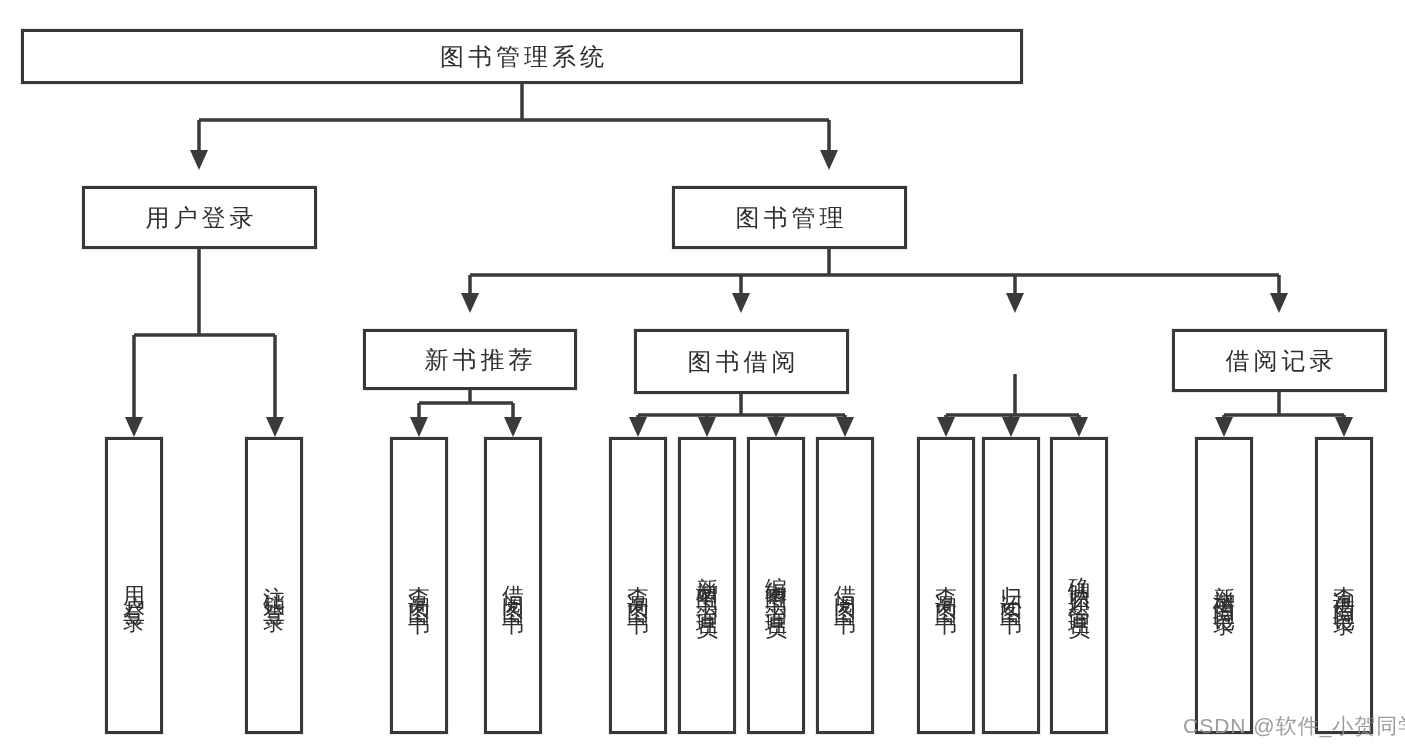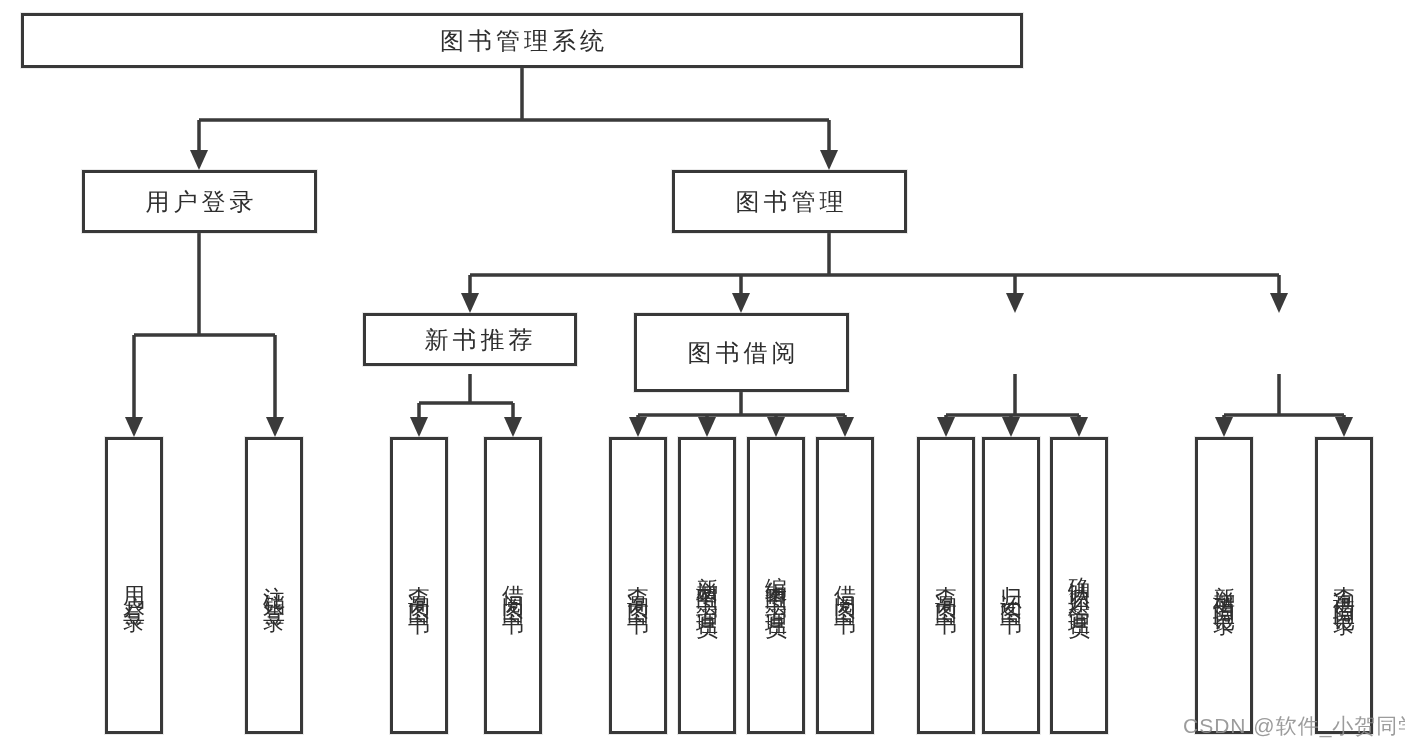--- a/index.html
+++ b/index.html
@@ -32,20 +32,21 @@
     display: flex;
     align-items: center;
     justify-content: center;
     box-shadow: 0 0 0 1px rgba(120,120,120,0.15);
   }
   .h-label {
     font-size: 24px;
     letter-spacing: 4px;
     white-space: nowrap;
     text-indent: 4px; 
+    margin-top: 16px;
   }
   .leaf {
     position: absolute;
     box-sizing: border-box;
     border: 3px solid #383838;
     background: #ffffff;
     top: 437px;
     width: 58px;
     height: 297px;
     writing-mode: vertical-lr;
@@ -107,22 +108,23 @@
     <path d="M1279 374 V415 M1224 415 H1344 M1224 415 V421 M1344 415 V421"></path>
     <polygon points="1215,417 1233,417 1224,437"></polygon>
     <polygon points="1335,417 1353,417 1344,437"></polygon>
   </svg>
 
   <div class="box h-label" style="left:21px; top:13px; width:1002px; height:55px;">图书管理系统</div>
 
   <div class="box h-label" style="left:82px; top:170px; width:235px; height:63px;">用户登录</div>
   <div class="box h-label" style="left:672px; top:170px; width:235px; height:63px;">图书管理</div>
 
-  <div class="box h-label" style="left:363px; top:313px; width:214px; height:53px;padding-left:17px;">新书推荐</div>
-  <div class="box h-label" style="left:634px; top:313px; width:215px; height:79px;">图书借阅</div>
+  <div class="box h-label" style="left:363px; top:313px; width:214px; height:61px;padding-left:17px;">新书推荐</div>
+  <div class="box h-label" style="left:634px; top:313px; width:215px; height:65px;">图书借阅</div>
+  <div class="box h-label" style="left:1172px; top:313px; width:215px; height:63px;">借阅记录</div>
 
   <div class="leaf" style="left:105px;">用户登录</div>
   <div class="leaf" style="left:245px;">注销登录</div>
 
   <div class="leaf" style="left:390px;">查询图书</div>
   <div class="leaf" style="left:484px;">借阅图书</div>
 
   <div class="leaf" style="left:609px;">查询图书</div>
   <div class="leaf long" style="left:678px;">新增图书（管理员）</div>
   <div class="leaf long" style="left:747px;">编辑图书（管理员）</div>

